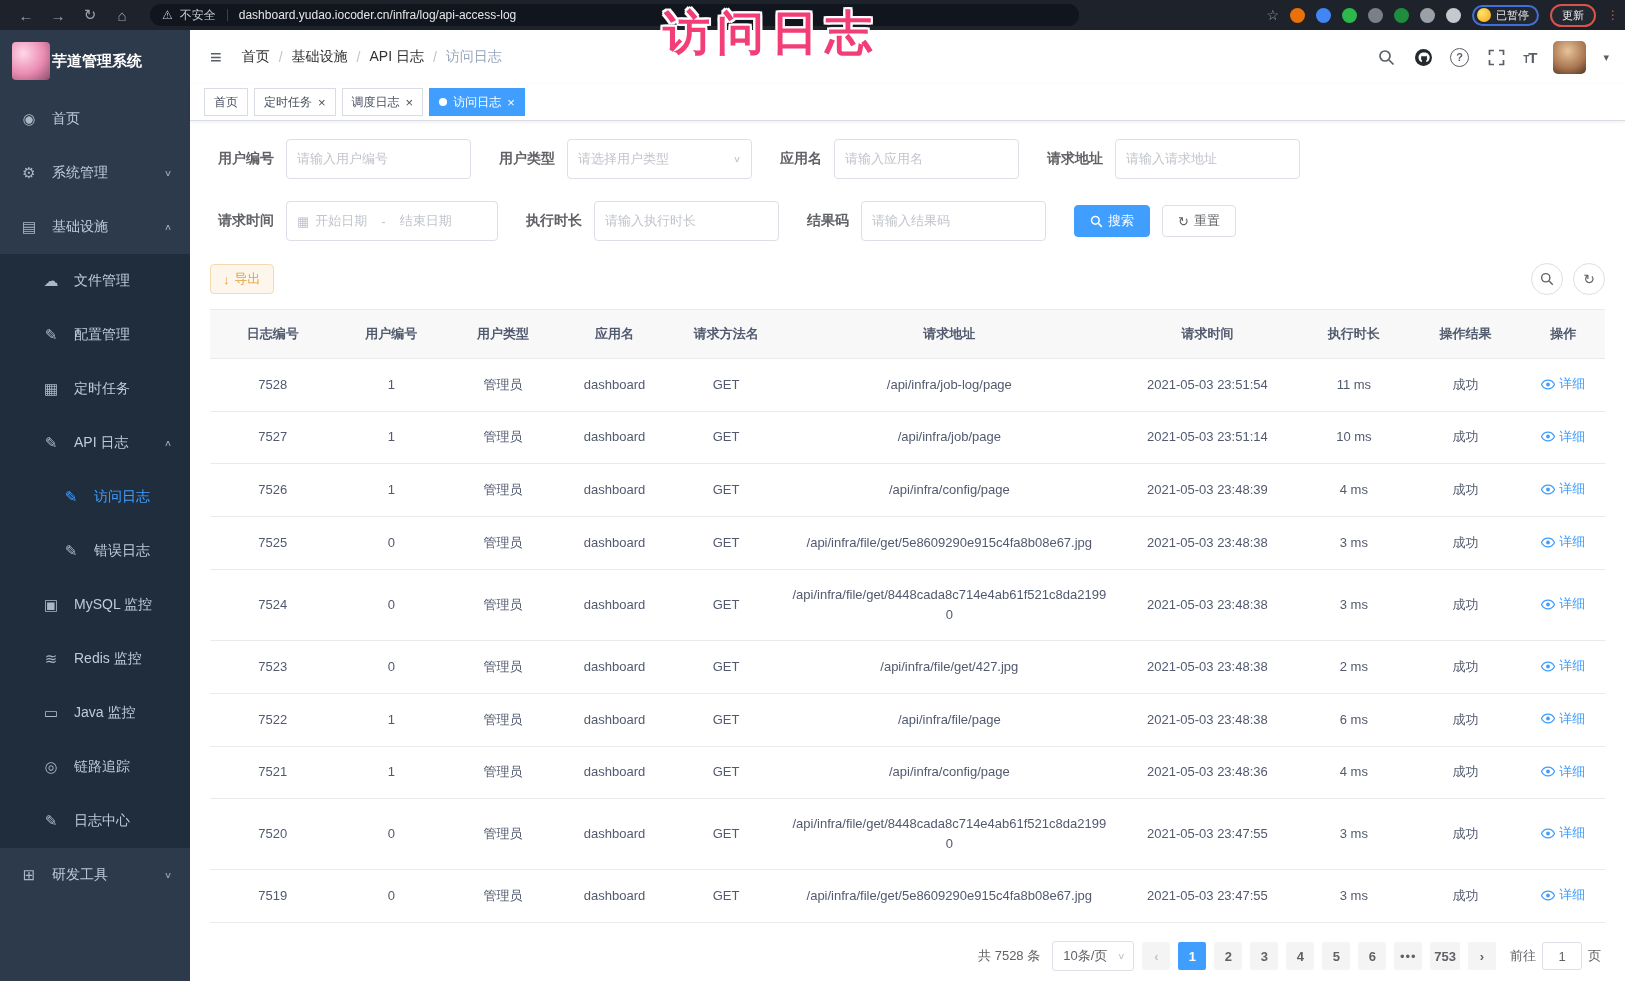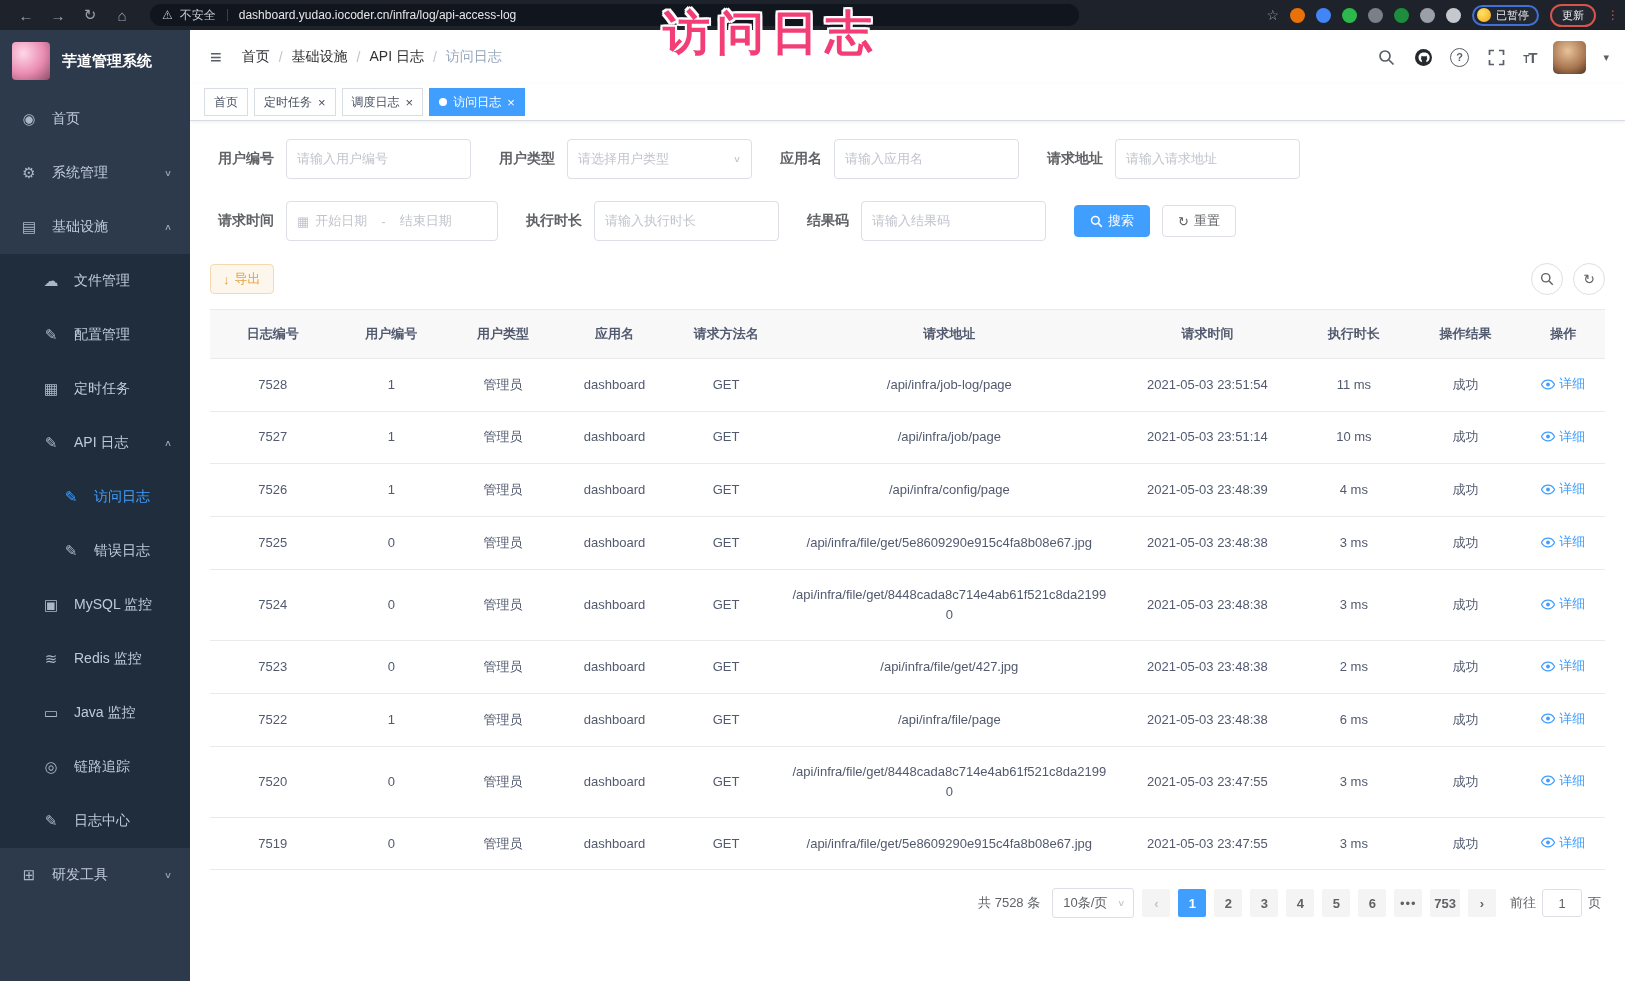--- a/index.html
+++ b/index.html
@@ -20,21 +20,21 @@
   .star{color:#9aa3ad;font-size:14px;}
   .extdot{width:15px;height:15px;border-radius:50%;display:inline-block;}
   .paused-pill{border:2px solid #3f6fd8;border-radius:12px;color:#e8eaed;font-size:11px;
     padding:1px 8px 1px 3px;display:flex;align-items:center;gap:5px;background:#23272f;}
   .paused-pill .face{width:14px;height:14px;border-radius:50%;background:radial-gradient(circle at 35% 35%,#ffe36b,#f2a615);}
   .update-pill{border:2px solid #d8544a;border-radius:12px;color:#eceef0;font-size:11px;padding:2px 10px;background:#23272f;}
   .menu-dots{color:#d8544a;font-size:12px;letter-spacing:0;line-height:5px;width:8px;text-align:center;}
   
   .app{display:flex;height:951px;}
   .sidebar{width:190px;flex:0 0 190px;background:#2d3a4b;overflow:hidden;}
-  .logo-row{height:62px;display:flex;align-items:center;padding:0 12px;gap:12px;}
+  .logo-row{height:62px;display:flex;align-items:center;padding:0 12px;gap:2px;}
   .logo-img{width:38px;height:38px;border-radius:4px;flex:0 0 auto;
     background:radial-gradient(circle at 30% 30%,#ffd7e6,#e98bb1 55%,#8c4e6b);}
   .logo-title{color:#fff;font-size:15px;font-weight:700;white-space:nowrap;}
   .menu{color:#bfcbd9;font-size:14px;}
   .menu-item{height:54px;display:flex;align-items:center;padding-left:20px;gap:14px;position:relative;cursor:pointer;}
   .menu-item .mi-icon{width:18px;text-align:center;font-size:15px;color:#aab7c5;}
   .menu-item.l2{padding-left:42px;background:#1f2d3d;}
   .menu-item.l3{padding-left:62px;background:#1f2d3d;}
   .menu-item.active{color:#409eff;}
   .menu-item.active .mi-icon{color:#409eff;}
@@ -512,20 +512,38 @@
               <td>成功</td>
               <td><span class="detail-link">
   <svg width="14" height="11" viewBox="0 0 16 12">
                     <path d="M8 1C4.5 1 1.8 3.4.5 6c1.3 2.6 4 5 7.5 5s6.2-2.4 7.5-5C14.2 3.4 11.5 1 8 1z" fill="none" stroke="#409eff" stroke-width="1.4"></path>
                     <circle cx="8" cy="6" r="2.2" fill="#409eff"></circle>
                   </svg>
 <span>详细</span>
                 </span></td>
             </tr>
             <tr>
+              <td>7521</td>
+              <td>1</td>
+              <td>管理员</td>
+              <td>dashboard</td>
+              <td>GET</td>
+              <td>/api/infra/config/page</td>
+              <td>2021-05-03 23:48:36</td>
+              <td>4 ms</td>
+              <td>成功</td>
+              <td><span class="detail-link">
+  <svg width="14" height="11" viewBox="0 0 16 12">
+                    <path d="M8 1C4.5 1 1.8 3.4.5 6c1.3 2.6 4 5 7.5 5s6.2-2.4 7.5-5C14.2 3.4 11.5 1 8 1z" fill="none" stroke="#409eff" stroke-width="1.4"></path>
+                    <circle cx="8" cy="6" r="2.2" fill="#409eff"></circle>
+                  </svg>
+<span>详细</span>
+                </span></td>
+            </tr>
+            <tr>
               <td>7520</td>
               <td>0</td>
               <td>管理员</td>
               <td>dashboard</td>
               <td>GET</td>
               <td>/api/infra/file/get/8448cada8c714e4ab61f521c8da21990</td>
               <td>2021-05-03 23:47:55</td>
               <td>3 ms</td>
               <td>成功</td>
               <td><span class="detail-link">

